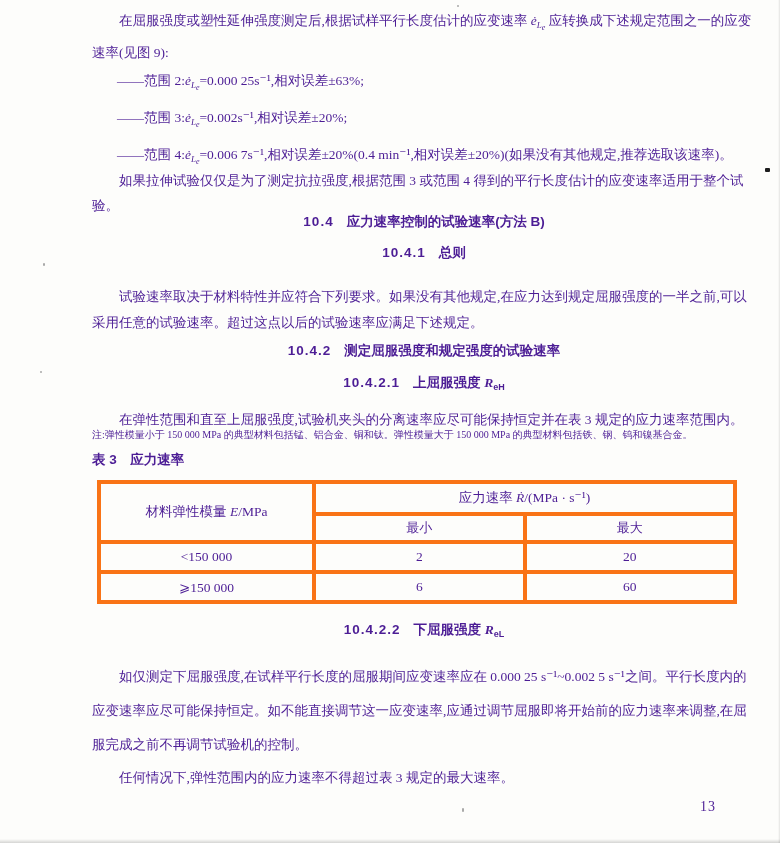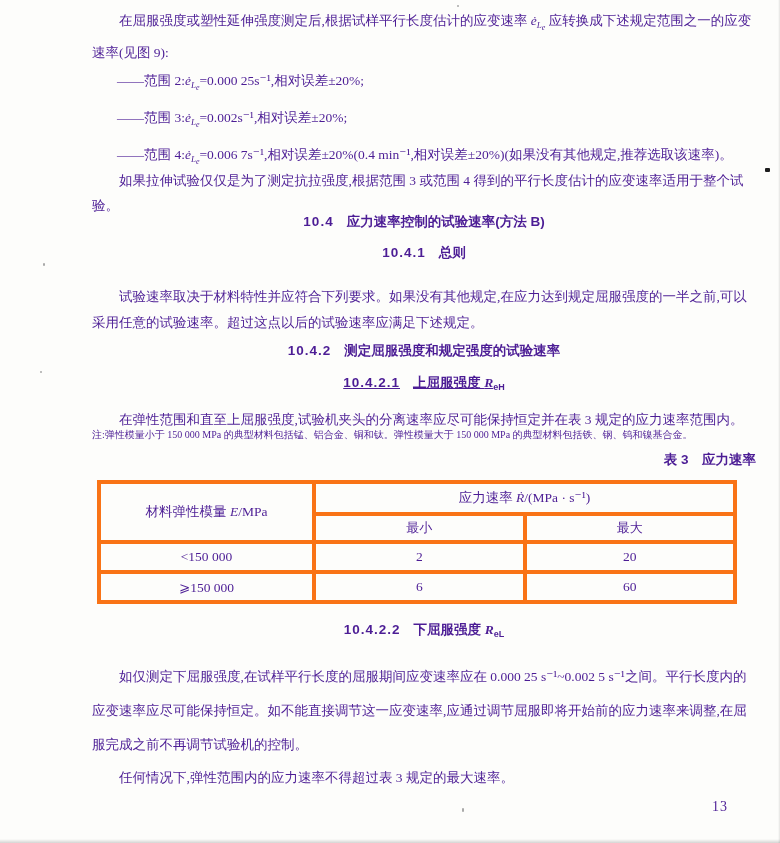--- a/index.html
+++ b/index.html
@@ -22,43 +22,43 @@
   .mt-n8{margin-top:-8px;}
   .heading{
     font-family:"Liberation Sans","DejaVu Sans",sans-serif;
     font-weight:700;font-size:13.5px;line-height:18px;margin:0;text-align:center;
   }
   .hnum{margin-right:13px;letter-spacing:1px;}
   .h104{margin-top:-5px;}
   .h1041{margin-top:13px;}
   .pgen{margin-top:22px;}
   .h1042{margin-top:6px;}
-  .h10421{margin-top:14px;text-decoration:underline;}
+  .h10421{margin-top:14px;}
   .pupper{margin-top:12px;line-height:23px;}
   .note{margin-top:-8px;font-size:10px;line-height:23px;padding-left:26px;text-indent:-26px;}
   .table-title{
-    margin-top:5px;text-align:right;
+    margin-top:5px;text-align:left;
     font-family:"Liberation Sans","DejaVu Sans",sans-serif;
     font-weight:700;font-size:13.5px;line-height:18px;
   }
   table.t3{
     border-collapse:collapse;margin-top:11px;margin-left:5px;
     width:640px;table-layout:fixed;
   }
   table.t3 th,table.t3 td{
     border:4px solid #f97316;text-align:center;vertical-align:middle;
     font-weight:400;font-size:13.5px;padding:0;
   }
   table.t3 .minmax{font-weight:400;font-family:"Liberation Sans","DejaVu Sans",sans-serif;font-size:13px;}
   .r1{height:32px;} .r2{height:28px;} .r3{height:30px;} .r4{height:30px;}
   .h10422{margin-top:17px;}
   .plower{margin-top:17px;line-height:34px;}
   .pfinal{margin-top:3px;line-height:26px;}
   .pageno{
-    position:absolute;top:799px;right:52px;
+    position:absolute;top:799px;right:64px;
     font-size:14px;letter-spacing:1px;
   }
   .i{font-style:italic;font-family:"Liberation Serif","DejaVu Serif",serif;}
   .sub{font-size:9px;vertical-align:-3px;}
   .subsub{font-size:8px;vertical-align:-5px;}
   .speck{position:absolute;border-radius:1px;}
   .speck.dark{background:#1d1d1d;}
   .speck.light{background:#a9a9a9;}
   .edge-bottom{position:absolute;left:0;right:0;bottom:0;height:4px;
     background:linear-gradient(to bottom, rgba(0,0,0,0), rgba(0,0,0,0.16));}
@@ -66,21 +66,21 @@
     background:linear-gradient(to right, rgba(0,0,0,0), rgba(0,0,0,0.10));}
 </style>
 </head>
 <body>
 
 <div class="page">
   <div class="content">
 
     <p class="body indent"><span>在屈服强度或塑性延伸强度测定后,根据试样平行长度估计的应变速率 </span><span class="i">ė</span><span class="sub i">L</span><span class="subsub i">e</span><span> 应转换成下述规定范围之一的应变速率(见图 9):</span></p>
 
-    <p class="range first"><span>——范围 2:</span><span class="i">ė</span><span class="sub i">L</span><span class="subsub i">e</span><span>=0.000 25s⁻¹,相对误差±20%;</span></p>
+    <p class="range first"><span>——范围 2:</span><span class="i">ė</span><span class="sub i">L</span><span class="subsub i">e</span><span>=0.000 25s⁻¹,相对误差±63%;</span></p>
     <p class="range"><span>——范围 3:</span><span class="i">ė</span><span class="sub i">L</span><span class="subsub i">e</span><span>=0.002s⁻¹,相对误差±20%;</span></p>
     <p class="range"><span>——范围 4:</span><span class="i">ė</span><span class="sub i">L</span><span class="subsub i">e</span><span>=0.006 7s⁻¹,相对误差±20%(0.4 min⁻¹,相对误差±20%)(如果没有其他规定,推荐选取该速率)。</span></p>
 
     <p class="body indent mt-n8">如果拉伸试验仅仅是为了测定抗拉强度,根据范围 3 或范围 4 得到的平行长度估计的应变速率适用于整个试验。</p>
 
     <p class="heading h104">
       <span class="hnum">10.4</span><span>应力速率控制的试验速率(方法 B)</span>
     </p>
 
     <p class="heading h1041">

